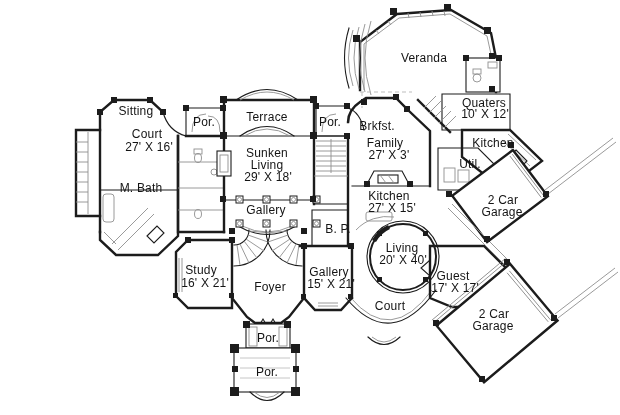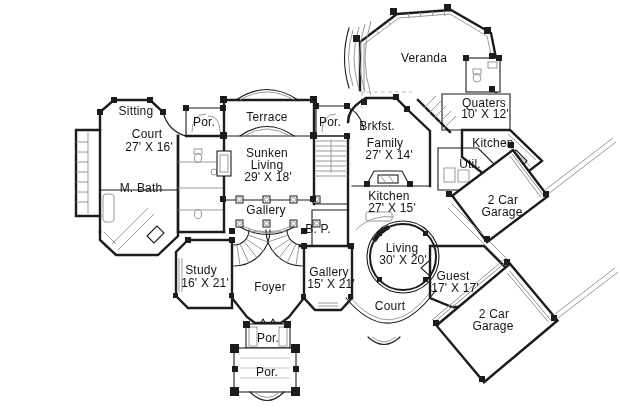--- a/index.html
+++ b/index.html
@@ -287,41 +287,41 @@
   <div class="lbl" style="left:136px;top:111px">Sitting</div>
   <div class="lbl" style="left:147px;top:134px">Court</div>
   <div class="lbl" style="left:149px;top:147px">27' X 16'</div>
   <div class="lbl" style="left:204px;top:122px">Por.</div>
   <div class="lbl" style="left:267px;top:117px">Terrace</div>
   <div class="lbl" style="left:267px;top:153px">Sunken</div>
   <div class="lbl" style="left:267px;top:165px">Living</div>
   <div class="lbl" style="left:268px;top:177px">29' X 18'</div>
   <div class="lbl" style="left:141px;top:188px">M. Bath</div>
   <div class="lbl" style="left:266px;top:210px">Gallery</div>
-  <div class="lbl" style="left:318px;top:229px">B. P.</div>
+  <div class="lbl" style="left:338px;top:229px">B. P.</div>
   <div class="lbl" style="left:201px;top:270px">Study</div>
   <div class="lbl" style="left:205px;top:283px">16' X 21'</div>
   <div class="lbl" style="left:270px;top:287px">Foyer</div>
   <div class="lbl" style="left:268px;top:338px">Por.</div>
   <div class="lbl" style="left:267px;top:372px">Por.</div>
   <div class="lbl" style="left:330px;top:122px">Por.</div>
   <div class="lbl" style="left:377px;top:126px">Brkfst.</div>
   <div class="lbl" style="left:385px;top:143px">Family</div>
-  <div class="lbl" style="left:389px;top:155px">27' X 14'</div>
+  <div class="lbl" style="left:389px;top:155px">27' X 3'</div>
   <div class="lbl" style="left:389px;top:196px">Kitchen</div>
   <div class="lbl" style="left:392px;top:208px">27' X 15'</div>
   <div class="lbl" style="left:424px;top:58px">Veranda</div>
   <div class="lbl" style="left:484px;top:103px">Quaters</div>
   <div class="lbl" style="left:485px;top:114px">10' X 12'</div>
   <div class="lbl" style="left:493px;top:143px">Kitchen</div>
   <div class="lbl" style="left:470px;top:164px">Util.</div>
   <div class="lbl" style="left:503px;top:200px">2 Car</div>
   <div class="lbl" style="left:502px;top:212px">Garage</div>
   <div class="lbl" style="left:402px;top:248px">Living</div>
-  <div class="lbl" style="left:403px;top:260px">30' X 20'</div>
+  <div class="lbl" style="left:403px;top:260px">20' X 40'</div>
   <div class="lbl" style="left:453px;top:276px">Guest</div>
   <div class="lbl" style="left:455px;top:288px">17' X 17'</div>
   <div class="lbl" style="left:329px;top:272px">Gallery</div>
   <div class="lbl" style="left:331px;top:284px">15' X 21'</div>
   <div class="lbl" style="left:390px;top:306px">Court</div>
   <div class="lbl" style="left:494px;top:314px">2 Car</div>
   <div class="lbl" style="left:493px;top:326px">Garage</div>
 
 </div>
 

